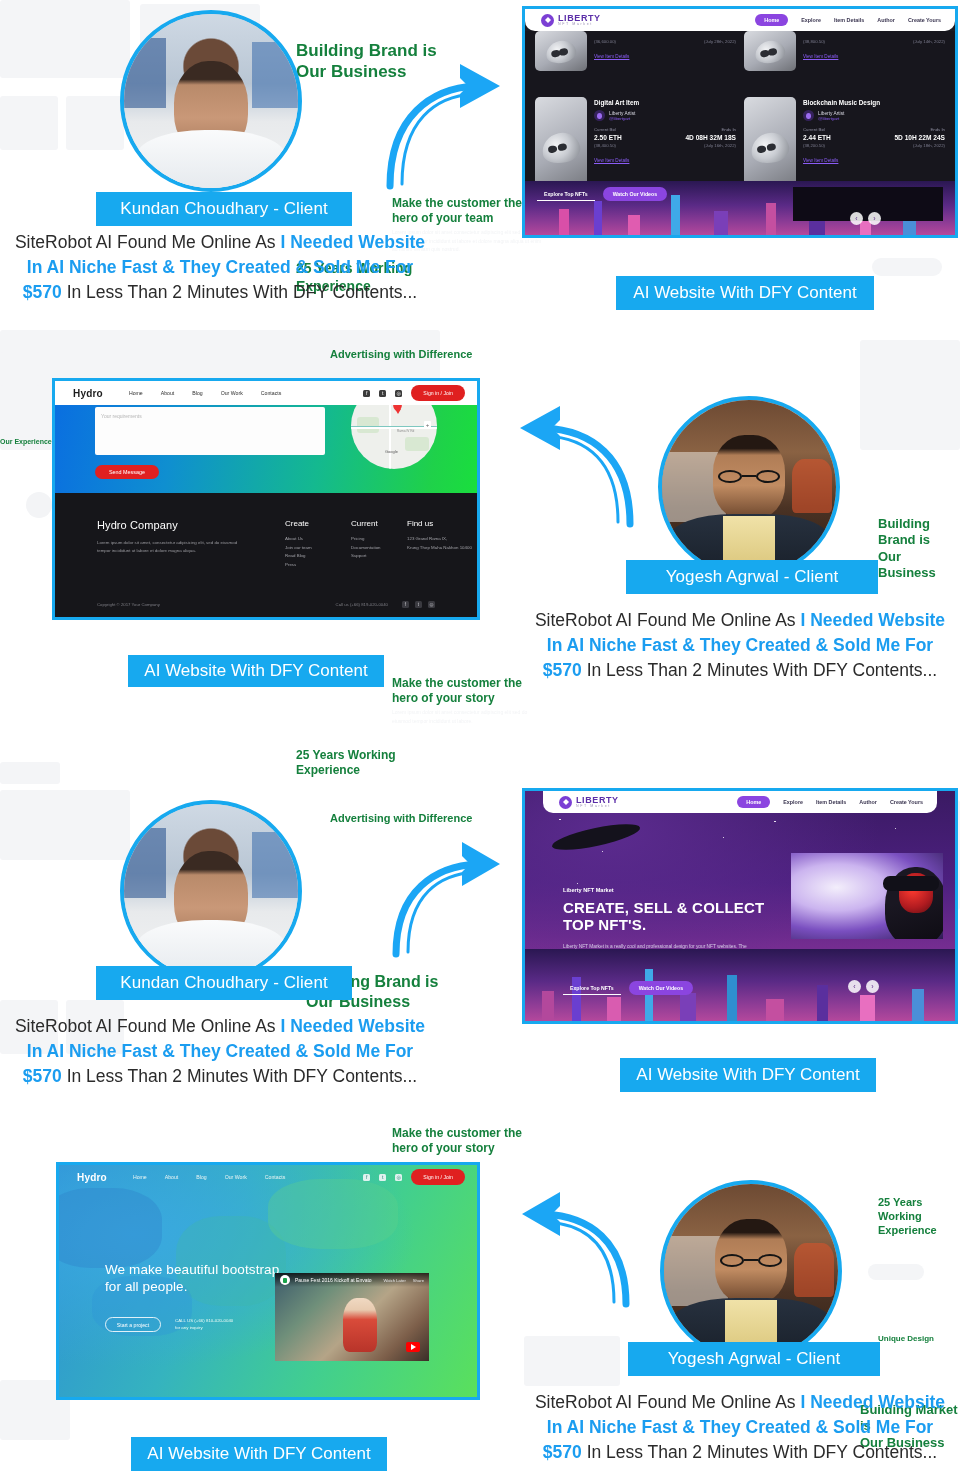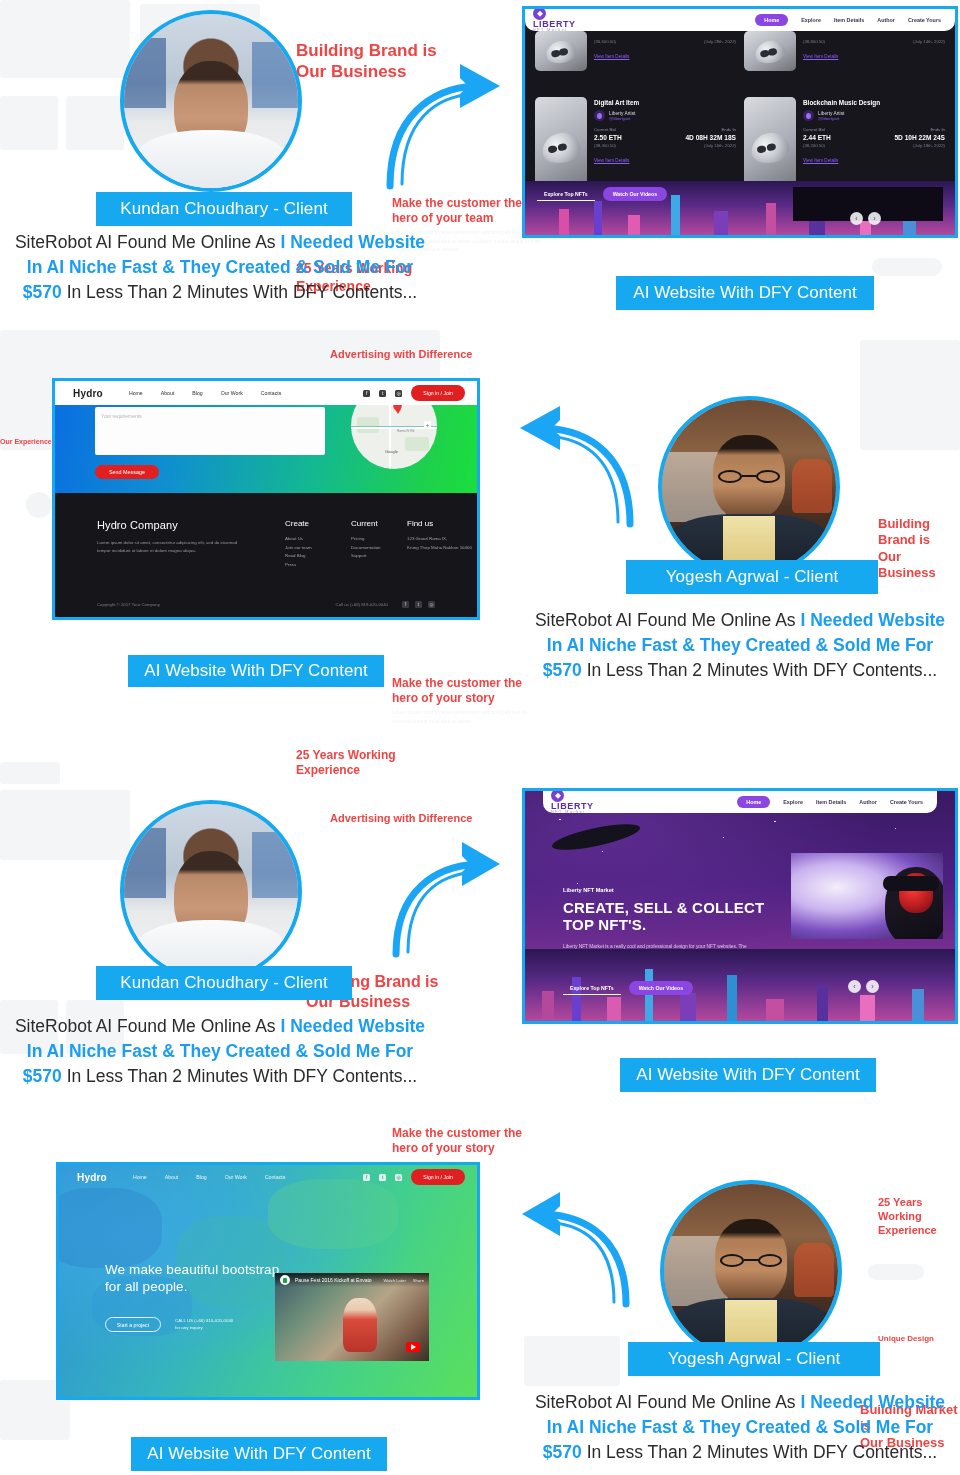--- a/index.html
+++ b/index.html
@@ -17,21 +17,21 @@
     pointer-events: none; z-index: 0;
     opacity: 1;
   }
   .wm-block {
     position: absolute;
     background: #f4f5f7;
     border-radius: 3px;
   }
   .wm-text {
     position: absolute;
-    color: #ef4444;
+    color: #15803d;
     font-weight: bold;
     line-height: 1.25;
     white-space: pre-line;
   }
   .wm-thin {
     position: absolute;
     color: #f2f3f5;
     font-size: 5px;
     line-height: 1.7;
     white-space: pre-line;
@@ -97,21 +97,21 @@
 
   
   .nft-nav {
     position: absolute; left: 0; right: 0; top: 0;
     height: 22px;
     background: #ffffff;
     display: flex; align-items: center;
     border-radius: 0 0 10px 10px;
     z-index: 5;
   }
-  .nft-logo { display: flex; align-items: flex-start; margin-left: 8px; flex-direction: column; }
+  .nft-logo { display: flex; align-items: flex-start; margin-left: 16px; }
   .nft-logo-mark {
     width: 13px; height: 13px; border-radius: 50%;
     background: #7b3fd4; position: relative; margin-right: 4px;
   }
   .nft-logo-mark::after {
     content:""; position:absolute; left:4px; top:3.5px;
     width:6px; height:6px; background:#fff;
     clip-path: polygon(50% 0,100% 50%,50% 100%,0 50%);
   }
   .nft-logo-txt { line-height: 1; }

